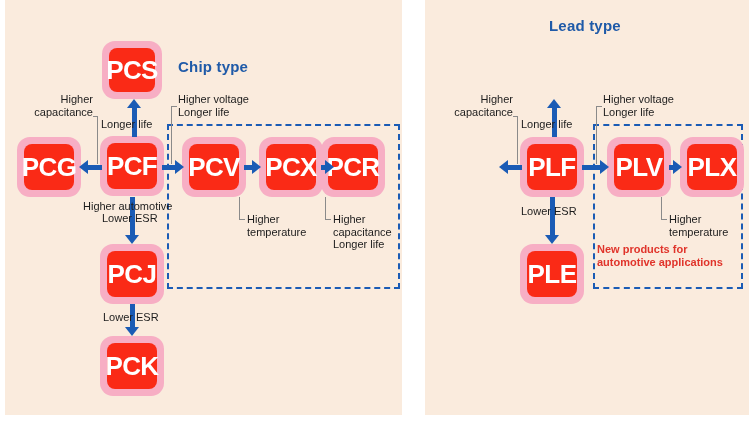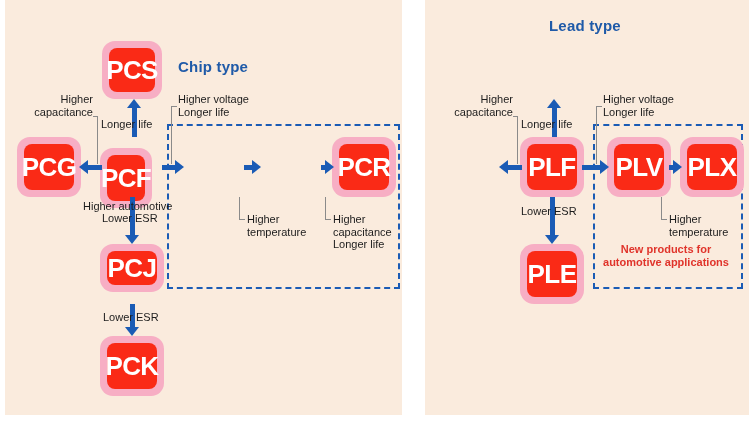--- a/index.html
+++ b/index.html
@@ -51,21 +51,21 @@
   .lead-v{position:absolute;width:1px;background:#8a8a8a;}
   .lead-h{position:absolute;height:1px;background:#8a8a8a;}
 
   .callout{position:absolute;font-size:11px;color:#1c1c1c;
       line-height:12.5px;}
   .callout.right{text-align:right;}
 
   
   .dashbox{position:absolute;border:2.5px dashed #1a5bb5;}
   .dashnote{position:absolute;color:#e0342b;font-weight:bold;
-      font-size:11px;line-height:13px;text-align:center;white-space:nowrap;}
+      font-size:11px;line-height:13px;text-align:left;white-space:nowrap;}
   .dashnote.wrap{white-space:normal;}
 </style>
 </head>
 <body>
 
 <div id="root">
 
   <div class="panel" id="panel-chip">
 
     <div class="panel-title" style="left:173px;top:17px;margin-top:41px;">Chip type</div>
@@ -77,35 +77,45 @@
         <span class="lbl">PCS</span>
       </div>
     </div>
 
     <div class="node" style="left:12px;top:137px;width:64px;height:60px;">
       <div class="inner">
         <span class="lbl">PCG</span>
       </div>
     </div>
 
-    <div class="node" style="left:95px;top:148px;width:52px;height:60px;">
+    <div class="node" style="left:95px;top:136px;width:64px;height:60px;">
       <div class="inner">
         <span class="lbl">PCF</span>
       </div>
     </div>
 
-
-
-    <div class="node" style="left:327px;top:137px;width:64px;height:60px;">
+    <div class="node" style="left:177px;top:137px;width:64px;height:60px;">
+      <div class="inner">
+        <span class="lbl">PCV</span>
+      </div>
+    </div>
+
+    <div class="node" style="left:254px;top:137px;width:64px;height:60px;">
+      <div class="inner">
+        <span class="lbl">PCX</span>
+      </div>
+    </div>
+
+    <div class="node" style="left:316px;top:137px;width:64px;height:60px;">
       <div class="inner">
         <span class="lbl">PCR</span>
       </div>
     </div>
 
-    <div class="node" style="left:95px;top:244px;width:64px;height:48px;">
+    <div class="node" style="left:95px;top:244px;width:64px;height:60px;">
       <div class="inner">
         <span class="lbl">PCJ</span>
       </div>
     </div>
 
     <div class="node" style="left:95px;top:336px;width:64px;height:60px;">
       <div class="inner">
         <span class="lbl">PCK</span>
       </div>
     </div>
@@ -198,21 +208,21 @@
         <span class="lbl">PLF</span>
       </div>
     </div>
 
     <div class="node" style="left:255px;top:137px;width:64px;height:60px;">
       <div class="inner">
         <span class="lbl">PLX</span>
       </div>
     </div>
 
-    <div class="node" style="left:95px;top:244px;width:64px;height:60px;border-radius:14px;">
+    <div class="node" style="left:95px;top:244px;width:64px;height:60px;">
       <div class="inner">
         <span class="lbl">PLE</span>
       </div>
     </div>
 
     <div class="arr arr-u" style="left:122px;top:99px;width:14px;height:38px;">
       <div class="shaft" style="height:30px;"></div>
         <div class="head"></div>
     </div>
     <div class="arr arr-l" style="left:74px;top:160px;width:23px;height:14px;">

